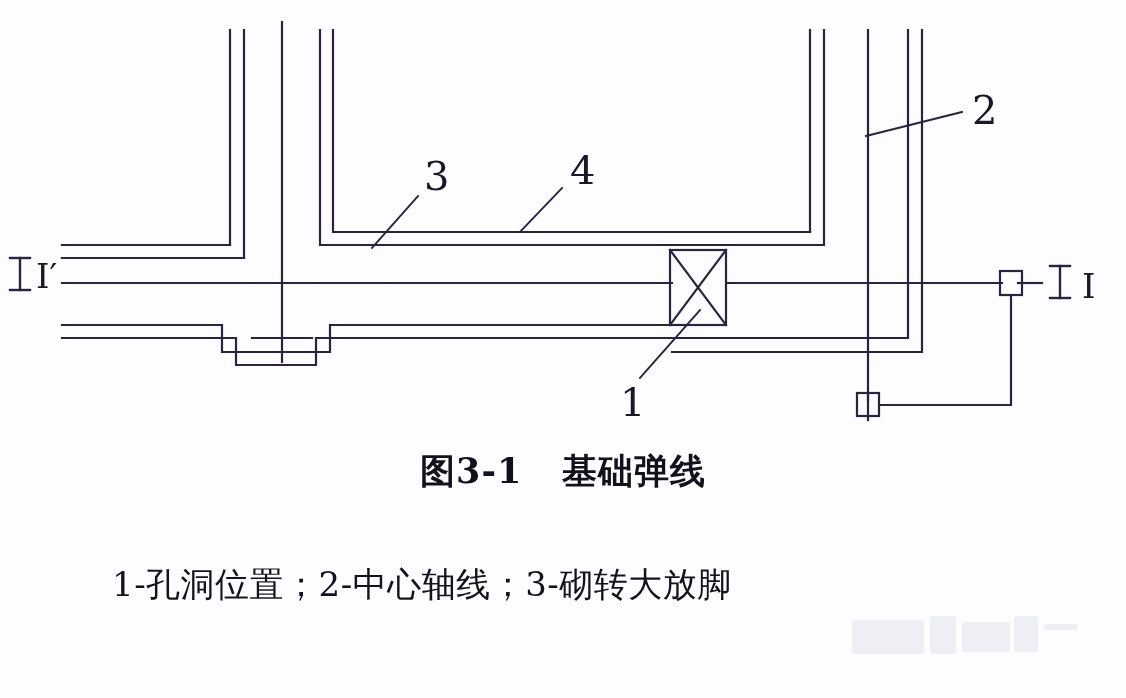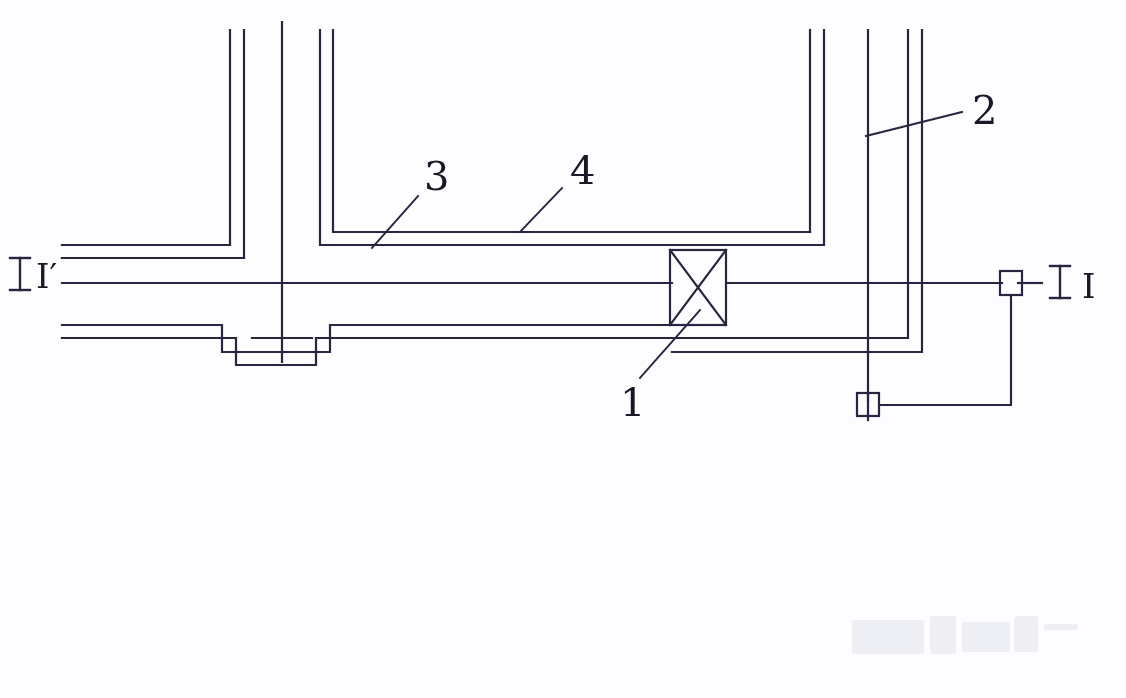--- a/index.html
+++ b/index.html
@@ -150,22 +150,24 @@
       <text class="num-label" x="424" y="190">3</text>
       <text class="num-label" x="570" y="184">4</text>
       <text class="num-label" x="620" y="416">1</text>
       <text class="num-label" x="972" y="124">2</text>
 
       <text class="sec-label" x="36" y="288">I′</text>
       <text class="sec-label" x="1082" y="298">I</text>
     </svg>
   </div>
 
+  <div id="caption">图3-1   基础弹线</div>
 
   <div id="legend">
+    <span class="legend-line">1-孔洞位置；2-中心轴线；3-砌转大放脚</span>
   </div>
 
   <div id="watermark">
     <div class="wm-blk" style="left:0;top:6px;width:72px;height:34px;"></div>
     <div class="wm-blk" style="left:78px;top:2px;width:26px;height:38px;"></div>
     <div class="wm-blk" style="left:110px;top:8px;width:48px;height:30px;"></div>
     <div class="wm-blk" style="left:162px;top:2px;width:24px;height:36px;"></div>
     <div class="wm-blk" style="left:192px;top:10px;width:34px;height:6px;"></div>
   </div>
 

